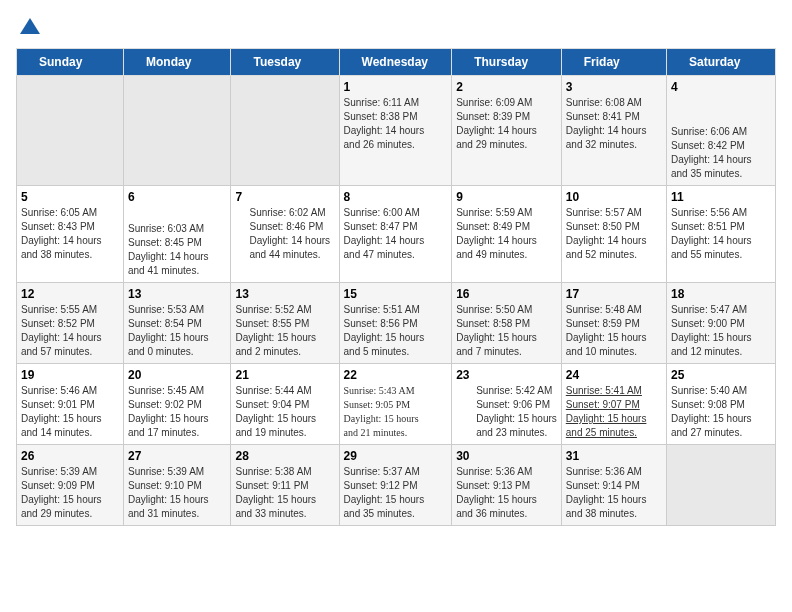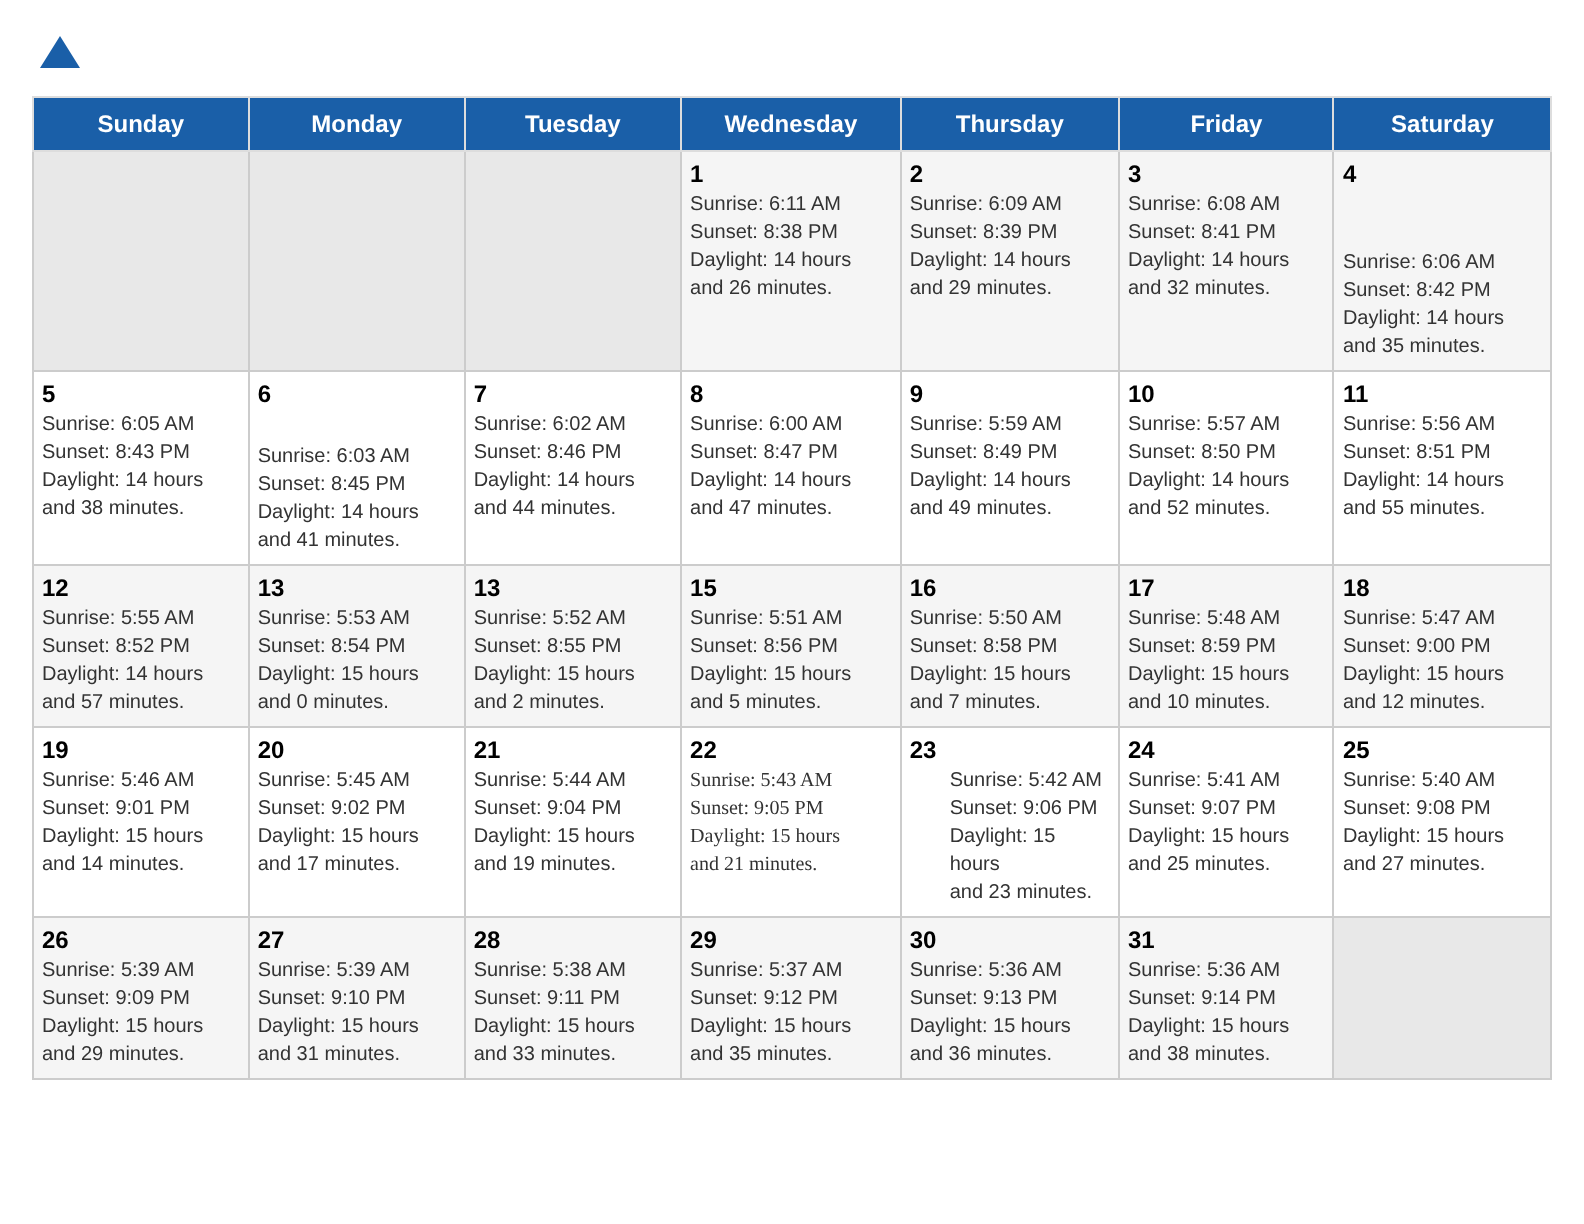--- a/index.html
+++ b/index.html
@@ -50,22 +50,22 @@
       color: #333;
     }
     table {
       width: 100%;
       border-collapse: collapse;
       font-size: 10px;
     }
     thead tr th {
       background-color: #1a5fa8;
       color: #fff;
-      padding: 6px 4px;
-      text-align: center;
+      padding: 6px 22px;
+      text-align: left;
       font-size: 12px;
       border: 1px solid #ddd;
     }
     tbody tr td {
       border: 1px solid #ccc;
       vertical-align: top;
       padding: 4px;
       width: 113px;
       height: 80px;
       background: #fff;
@@ -170,21 +170,21 @@
         </td>
         <td>
           <span class="day-number">6</span>
           <div class="day-info" style="white-space: pre-line; margin-top: 18px;">Sunrise: 6:03 AM
 Sunset: 8:45 PM
 Daylight: 14 hours
 and 41 minutes.</div>
         </td>
         <td>
           <span class="day-number">7</span>
-          <div class="day-info" style="white-space: pre-line;">Sunrise: 6:02 AM
+          <div class="day-info" style="white-space: pre-line; margin-left: 14px;">Sunrise: 6:02 AM
 Sunset: 8:46 PM
 Daylight: 14 hours
 and 44 minutes.</div>
         </td>
         <td>
           <span class="day-number">8</span>
           <div class="day-info" style="white-space: pre-line;">Sunrise: 6:00 AM
 Sunset: 8:47 PM
 Daylight: 14 hours
 and 47 minutes.</div>
@@ -293,21 +293,21 @@
         </td>
         <td>
           <span class="day-number">23</span>
           <div class="day-info" style="white-space: pre-line; margin-left: 20px;">Sunrise: 5:42 AM
 Sunset: 9:06 PM
 Daylight: 15 hours
 and 23 minutes.</div>
         </td>
         <td>
           <span class="day-number">24</span>
-          <div class="day-info" style="white-space: pre-line;">Sunrise: 5:41 AM
+          <div class="day-info" style="white-space: pre-line; text-decoration: underline;">Sunrise: 5:41 AM
 Sunset: 9:07 PM
 Daylight: 15 hours
 and 25 minutes.</div>
         </td>
         <td>
           <span class="day-number">25</span>
           <div class="day-info" style="white-space: pre-line;">Sunrise: 5:40 AM
 Sunset: 9:08 PM
 Daylight: 15 hours
 and 27 minutes.</div>

